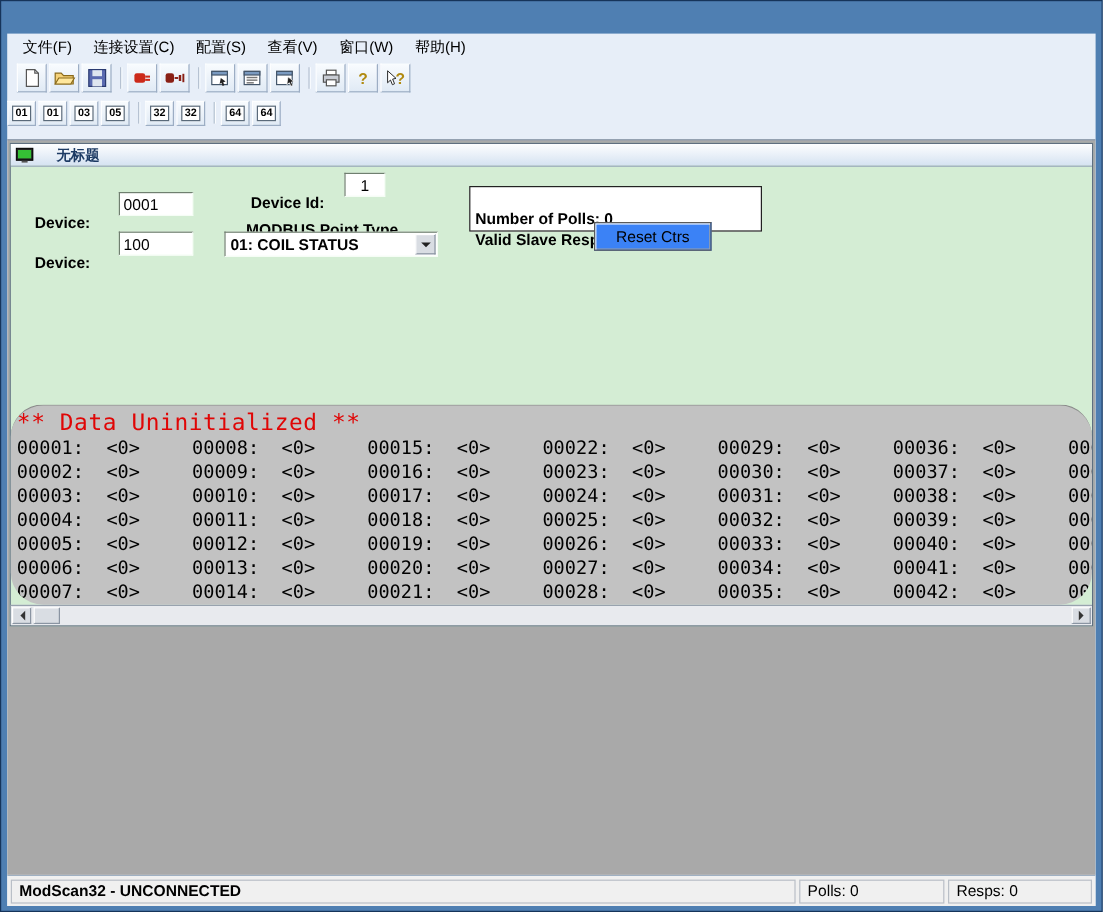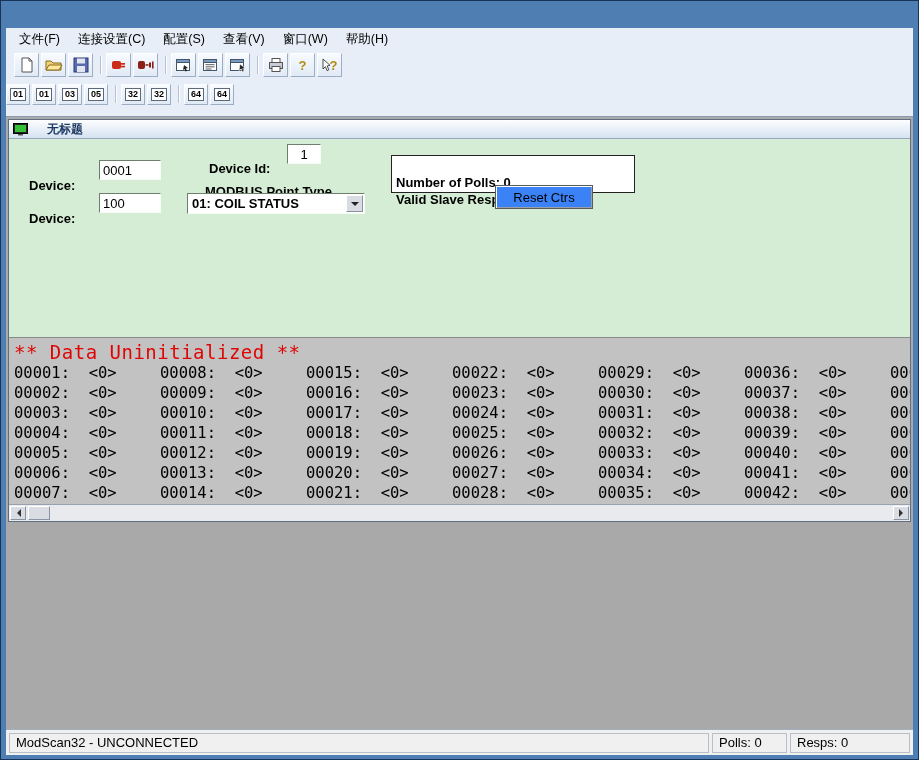--- a/index.html
+++ b/index.html
@@ -60,38 +60,38 @@
   .combo-btn{margin-left:auto;margin-right:1px;width:17px;height:17px;background:#d9dde3;
     border:1px solid;border-color:#fff #8a94a2 #8a94a2 #fff;display:flex;align-items:center;justify-content:center;}
   .tri-down{width:0;height:0;border:4px solid transparent;border-top-color:#222;margin-top:4px;}
   .stats{position:absolute;left:382px;top:16px;width:244px;height:38px;background:#fff;border:1px solid #222;
     padding:18px 4px;font-weight:bold;font-size:13px;line-height:17px;}
   .btn-reset{position:absolute;left:486px;top:46px;width:98px;height:24px;background:#3b82f6;
     border:1px solid #5a5a5a;box-shadow:inset 1px 1px 0 #fff,inset -1px -1px 0 #9aa0a8;
     font:13px "Liberation Sans","DejaVu Sans",sans-serif;}
   
   .data-area{flex:1;background:#c2c2c2;border-top:1px solid #8a8a8a;overflow:hidden;
-    padding:3px 0 0 5px;font-family:"DejaVu Sans Mono","Liberation Mono",monospace;}
+    padding:3px 0 0 5px;font-family:"DejaVu Sans Mono","Liberation Mono",monospace;border-radius:27px;}
   .banner{color:#e00505;font-size:19px;letter-spacing:0.5px;white-space:pre;line-height:22px;}
   .grid-row{white-space:pre;line-height:20px;font-size:15.5px;}
   .cell{display:inline-block;width:146px;}
   
   .hscroll{height:17px;flex:none;background:#e8eaee;border-top:1px solid #98a2ae;position:relative;}
   .sb-btn{position:absolute;top:1px;width:16px;height:14px;background:#d9dde3;border:1px solid;
     border-color:#fff #8a94a2 #8a94a2 #fff;display:flex;align-items:center;justify-content:center;}
   .sb-btn.left{left:1px;} .sb-btn.right{right:1px;}
   .sb-thumb{position:absolute;left:19px;top:1px;width:22px;height:14px;background:#d9dde3;border:1px solid;
     border-color:#fff #8a94a2 #8a94a2 #fff;}
   .tri-left{width:0;height:0;border:4px solid transparent;border-right-color:#333;margin-left:-3px;}
   .tri-right{width:0;height:0;border:4px solid transparent;border-left-color:#333;margin-right:-3px;}
   
   .statusbar{height:26px;flex:none;background:#f0f0f0;border-top:1px solid #9fb0c2;display:flex;
     align-items:center;padding:2px 3px;font-size:13px;gap:3px;}
   .sb-panel{border:1px solid #b9bfc7;height:20px;line-height:18px;padding:0 6px;white-space:nowrap;overflow:hidden;}
-  .sb-panel.main{flex:1;} .sb-panel.polls{width:75px;} .sb-panel.resps{width:120px;}
+  .sb-panel.main{flex:1;font-weight:bold;} .sb-panel.polls{width:121px;} .sb-panel.resps{width:120px;}
 </style>
 </head>
 <body>
 
 <div class="window">
 
 
   <div class="client">
 
     <div class="menubar">

